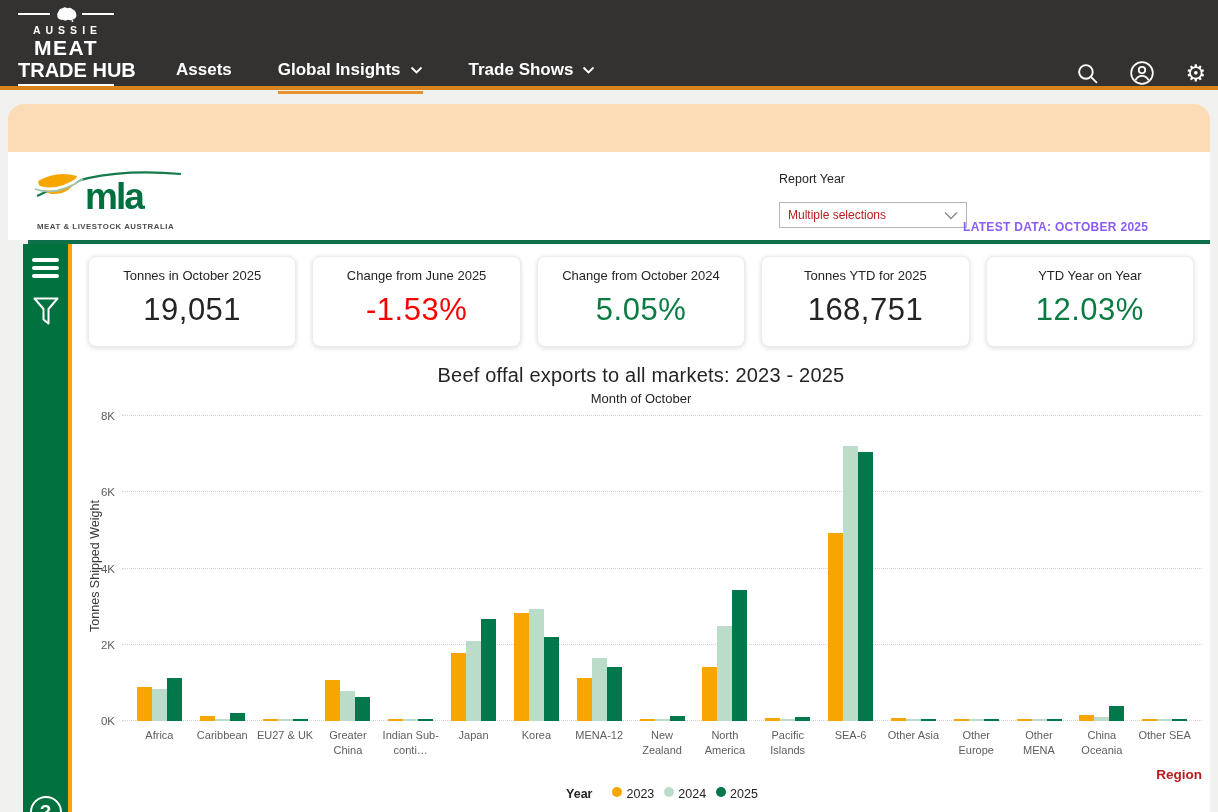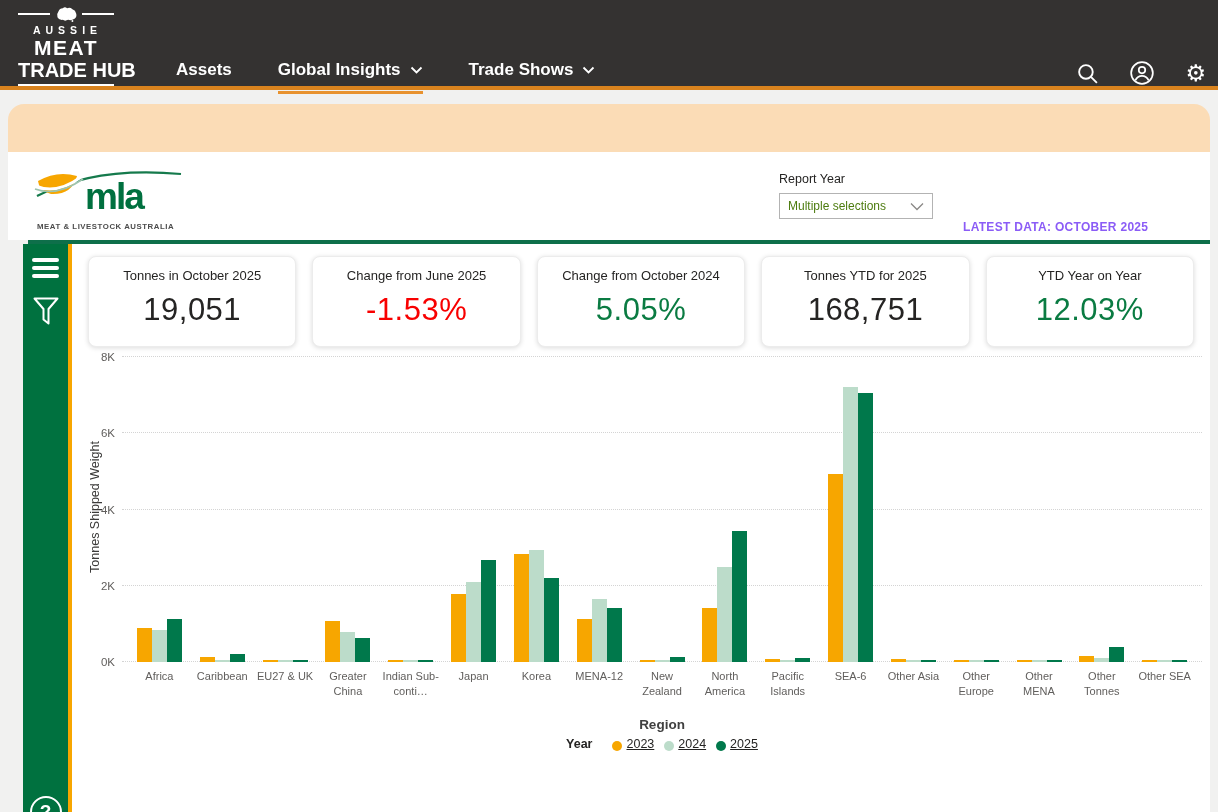--- a/index.html
+++ b/index.html
@@ -48,23 +48,23 @@
   .mla-logo{ position:absolute; left:25px; top:10px; width:150px; height:72px; }
   .mla-word{
     position:absolute; left:52px; top:16px; font-size:37px; font-weight:bold;
     color:#00703f; letter-spacing:-2px; line-height:1;
   }
   .mla-caption{ position:absolute; left:4px; bottom:3px; font-size:7.8px; font-weight:bold;
     color:#4c4c4c; letter-spacing:0.55px; white-space:nowrap;}
   .report-year{ position:absolute; left:771px; top:20px; }
   .report-year-label{ font-size:12.5px; color:#252423; }
   .report-year-box{
-    margin-top:7px; width:154px; height:26px; border:1px solid #b3b3b3; background:#fff;
+    margin-top:16px; width:188px; height:26px; border:1px solid #b3b3b3; background:#fff;
     display:flex; align-items:center; justify-content:space-between; padding:0 8px;
-    font-size:12px; color:#4d7c0f; cursor:pointer;
+    font-size:12px; color:#b91c1c; cursor:pointer;
   }
   .latest-data{
     position:absolute; left:955px; top:47px; font-size:12px; font-weight:bold;
     color:#8b5cf6; letter-spacing:0.3px; white-space:nowrap;margin-top:21px;
   }
 
   
   .hr-green{ position:absolute; left:28px; top:240px; width:1182px; height:4px; background:#0e6f4a; }
 
   
@@ -109,25 +109,25 @@
     position:absolute; right:7px; transform:translateY(50%);
     font-size:11.5px; color:#605e5c;
   }
   .plot-col{ flex:1; display:flex; flex-direction:column; }
   .plot{ position:relative; height:305px; display:flex; align-items:flex-end; padding:0 6px; }
   .gridline{ position:absolute; left:0; right:0; height:0; border-top:1px dotted #d4d4d4; }
   .bar-group{ flex:1; display:flex; align-items:flex-end; justify-content:center; position:relative; z-index:1; }
   .bar{ width:15px; }
   .x-labels{ display:flex; padding:0 6px; margin-top:7px; }
   .x-label{ flex:1; text-align:center; font-size:11px; color:#605e5c; line-height:1.4; padding:0 3px; }
-  .x-axis-title{ text-align:center; font-size:13.5px; font-weight:bold; color:#404040; margin-top:17px; }
+  .x-axis-title{ text-align:right; font-size:13.5px; font-weight:bold; color:#b91c1c; margin-top:8px; }
   .legend{ display:flex; justify-content:center; align-items:center; gap:20px; margin-top:5px;
     font-size:12.5px; color:#252423; }
   .legend-title{ font-weight:bold; }
-  .legend-item{ display:flex; align-items:flex-end; gap:4px;text-decoration:underline; }
+  .legend-item{ display:flex; align-items:flex-start; gap:4px; }
   .legend-dot{ width:10px; height:10px; border-radius:50%; }
 </style>
 </head>
 <body>
 
 <div class="topnav">
   <div class="logo">
     <div class="logo-top">
       <span class="logo-rule"></span>
       <svg width="24" height="16" viewBox="0 0 22 15" fill="#fff">
@@ -239,20 +239,22 @@
     <div class="kpi">
       <div class="kpi-label">Tonnes YTD for 2025</div>
       <div class="kpi-value">168,751</div>
     </div>
     <div class="kpi">
       <div class="kpi-label">YTD Year on Year</div>
       <div class="kpi-value green">12.03%</div>
     </div>
   </div>
 
+  <div class="chart-title">Beef offal exports to all markets: 2023 - 2025</div>
+  <div class="chart-subtitle">Month of October</div>
 
   <div class="chart-wrap">
     <div class="y-col">
       <div class="y-axis-title">Tonnes Shipped Weight</div>
       <div id="y-ticks">
           <div class="y-tick" style="bottom: 0%; padding-left: 37px;">0K</div>
           <div class="y-tick" style="bottom: 25%;">2K</div>
           <div class="y-tick" style="bottom: 50%;">4K</div>
           <div class="y-tick" style="bottom: 75%;">6K</div>
           <div class="y-tick" style="bottom: 100%;">8K</div>
@@ -360,21 +362,21 @@
           <div class="x-label">Japan</div>
           <div class="x-label">Korea</div>
           <div class="x-label">MENA-12</div>
           <div class="x-label">New Zealand</div>
           <div class="x-label">North America</div>
           <div class="x-label">Pacific Islands</div>
           <div class="x-label">SEA-6</div>
           <div class="x-label">Other Asia</div>
           <div class="x-label">Other Europe</div>
           <div class="x-label">Other MENA</div>
-          <div class="x-label">Other Tonnes</div>
+          <div class="x-label">China Oceania</div>
           <div class="x-label">Other SEA</div>
         </div>
       <div class="x-axis-title">Region</div>
       <div class="legend">
         <span class="legend-title">Year</span>
         <span class="legend" id="legend-items" style="margin:0; gap:10px;">
             <span class="legend-item">
               <span class="legend-dot" style="background: rgb(247, 166, 0);"></span>
               <span>2023</span>
             </span>

